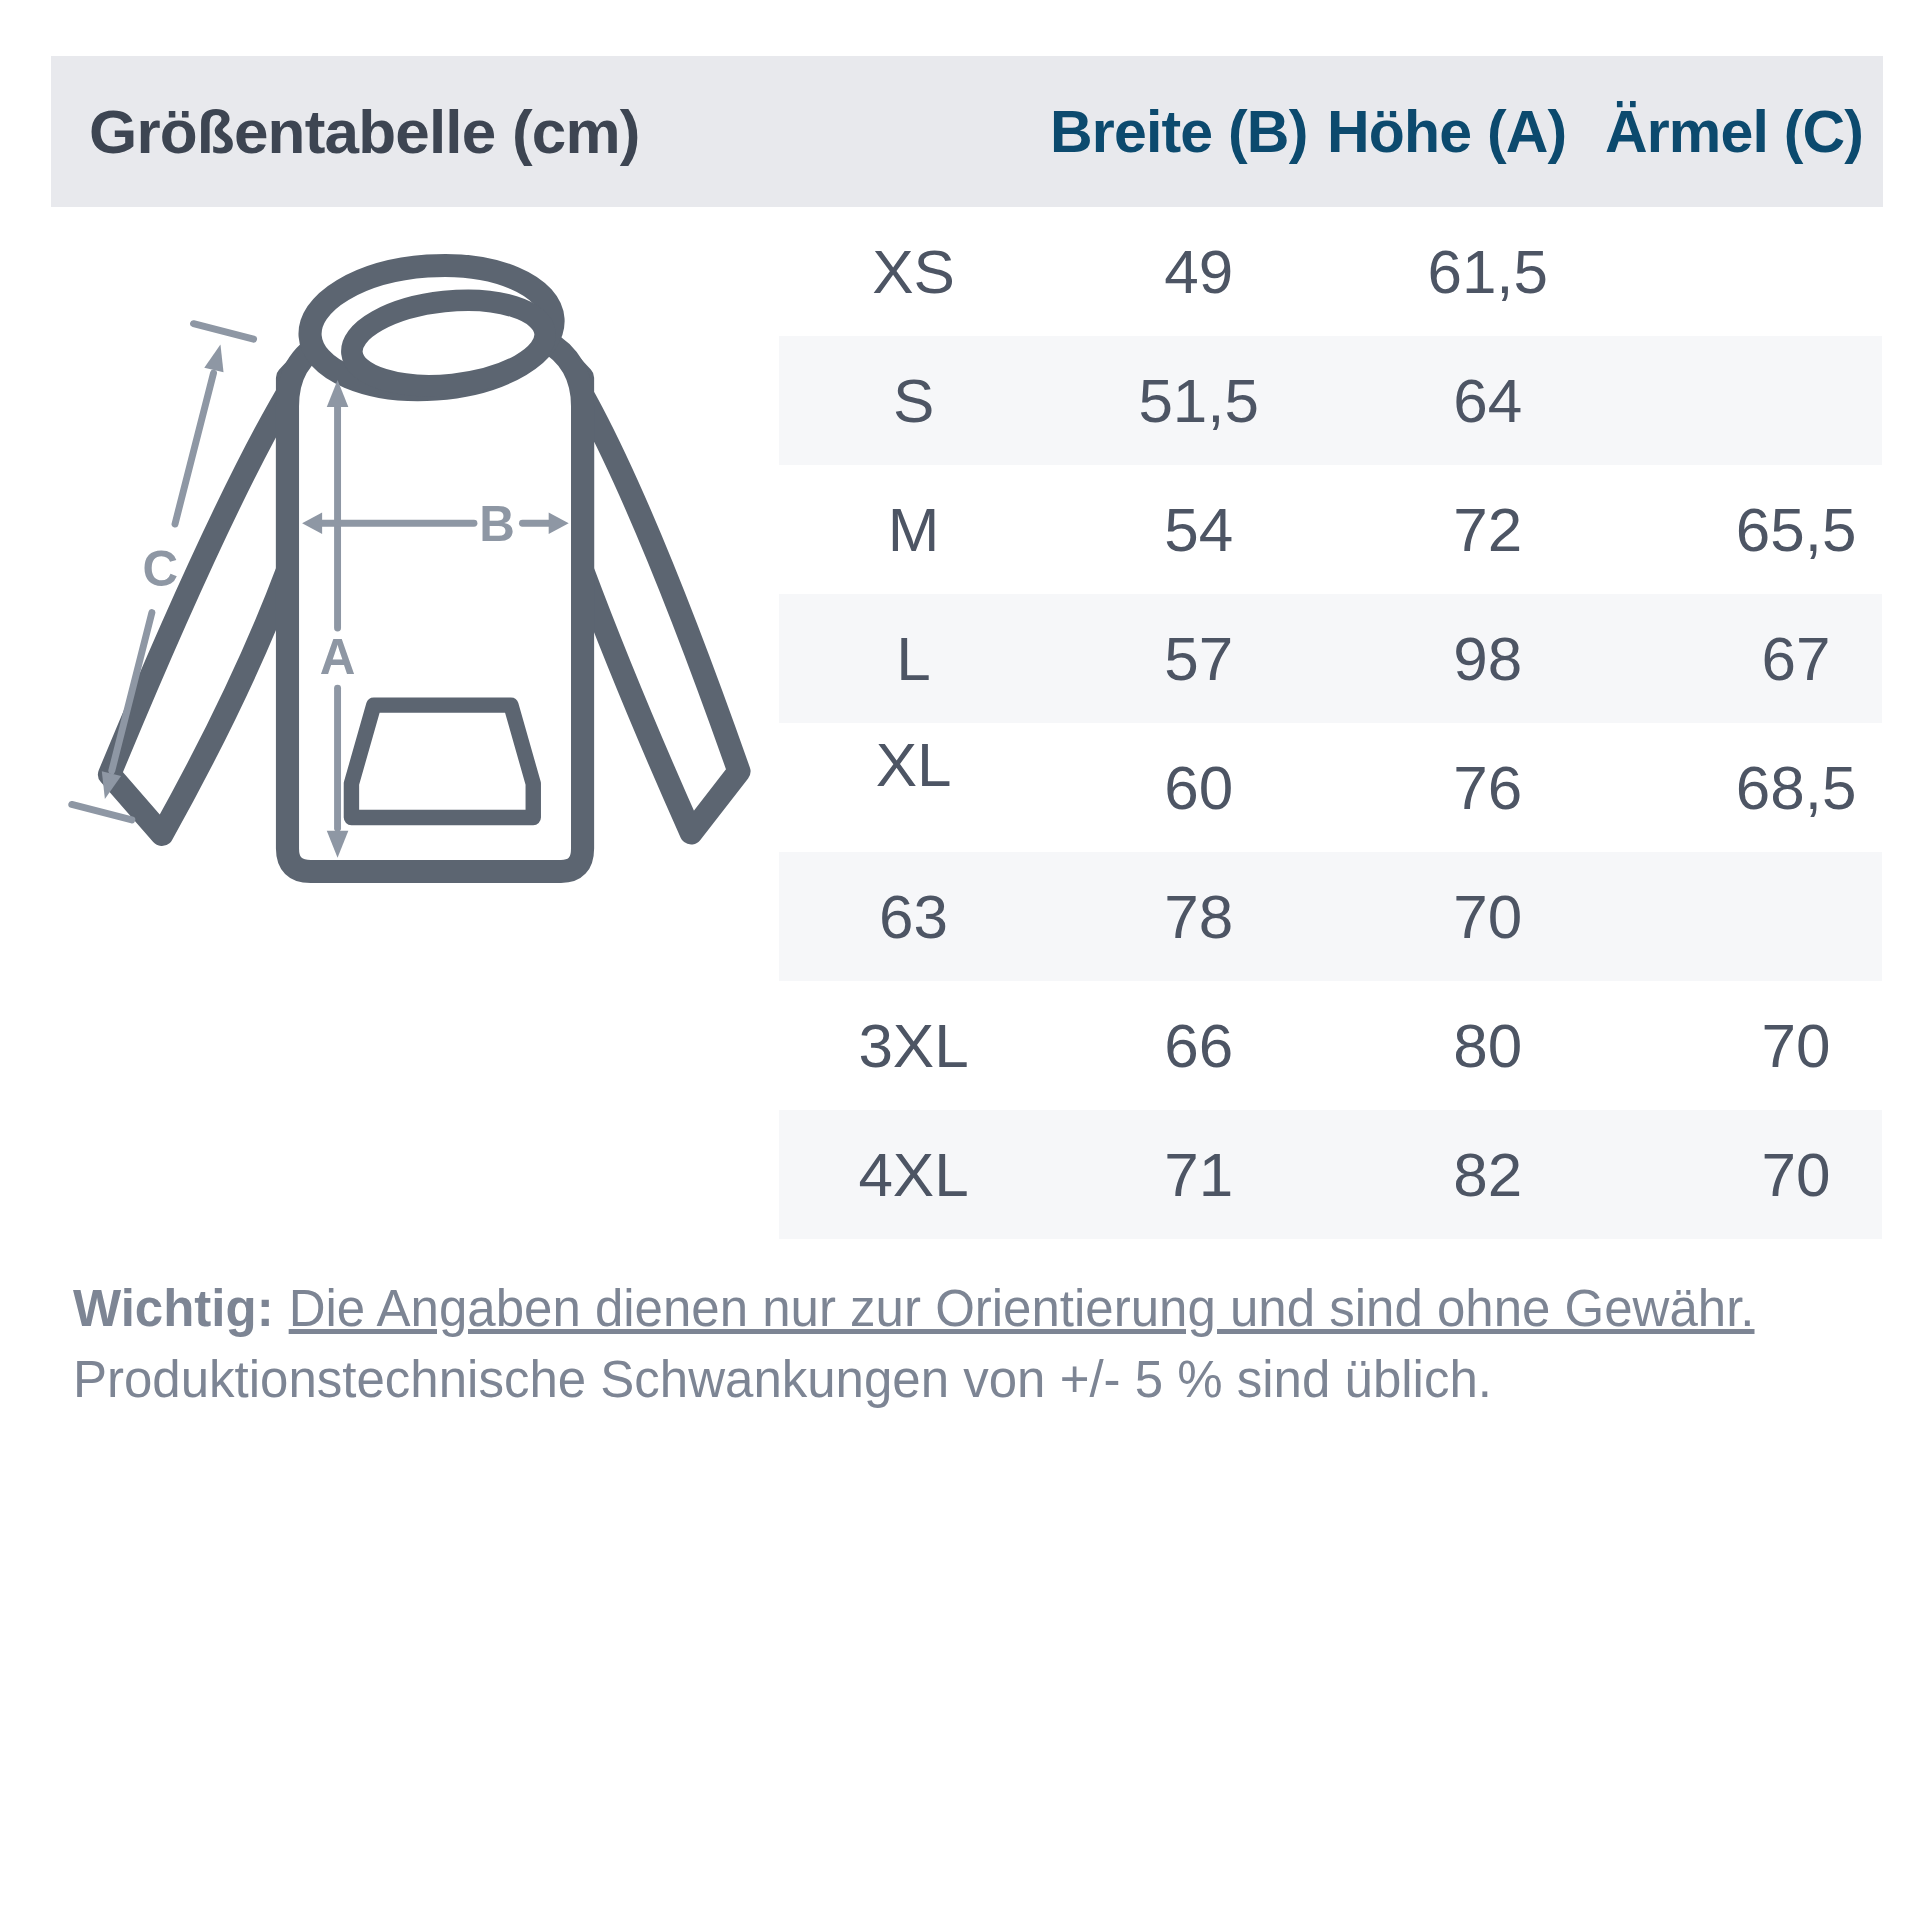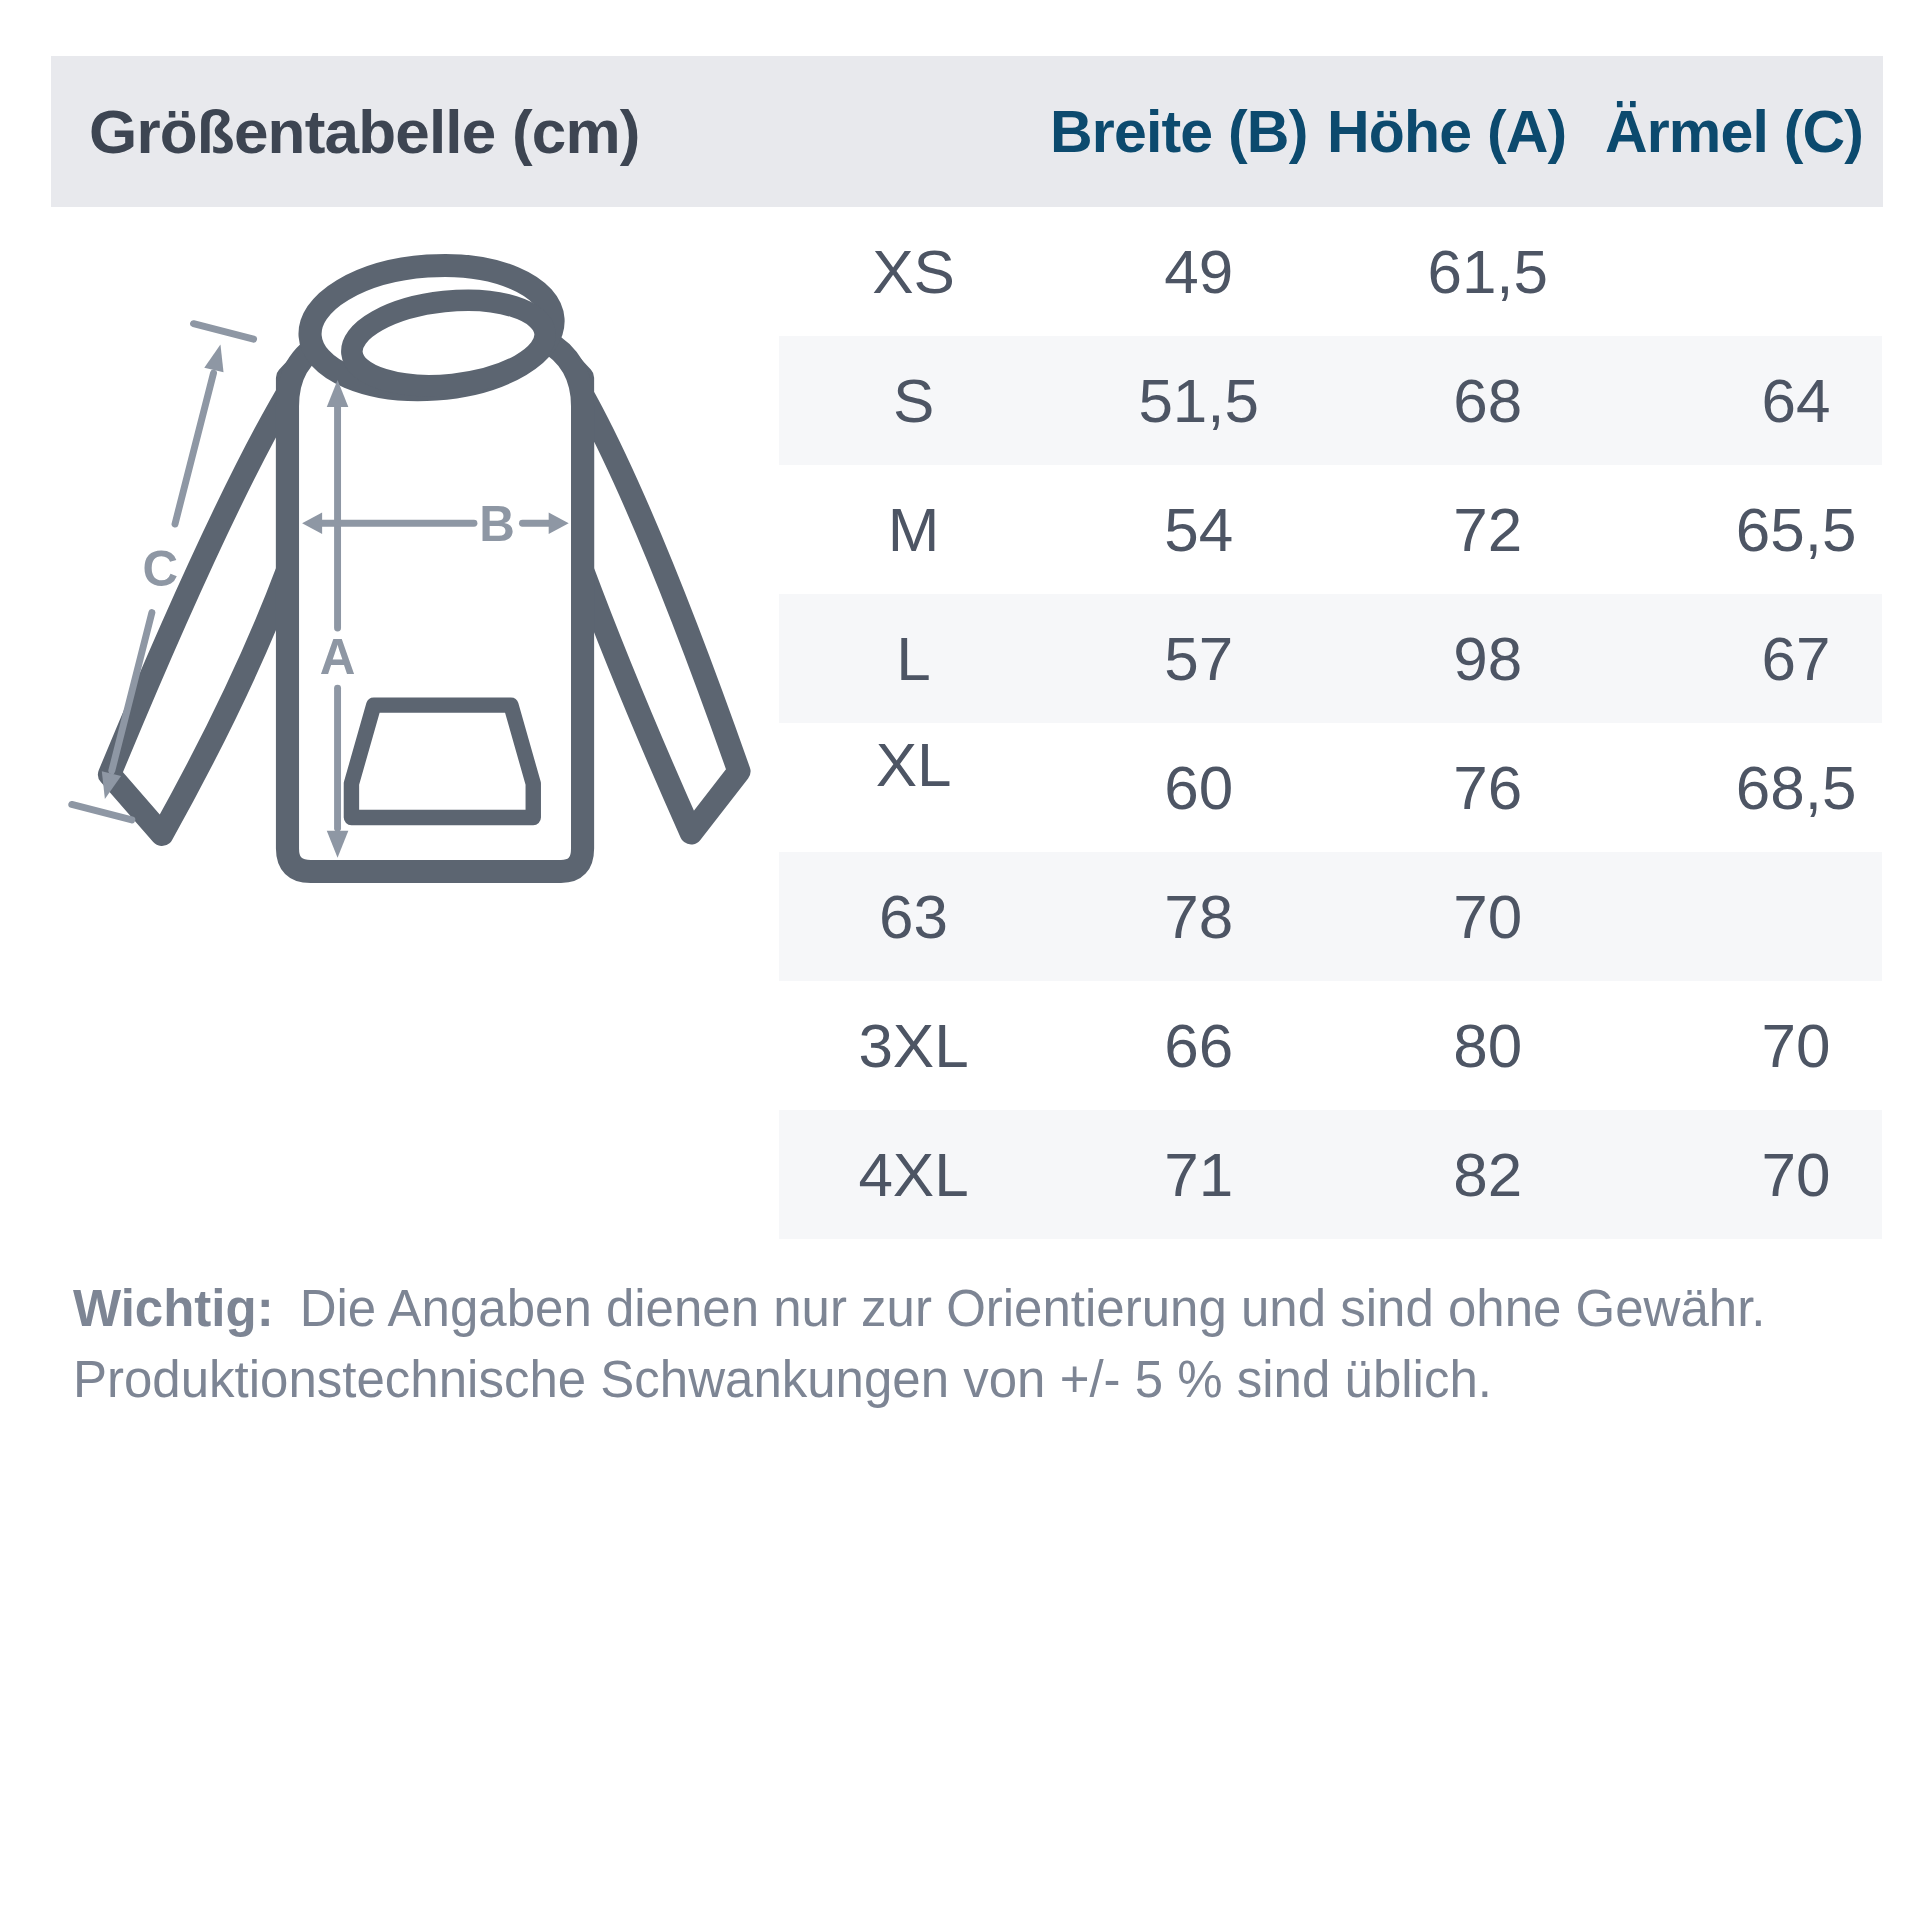--- a/index.html
+++ b/index.html
@@ -24,21 +24,21 @@
   .t-cell { display:flex; align-items:center; justify-content:center;
     font-size:62px; color:#4d5564; }
   
   .t-row:nth-child(5) .t-cell:first-child { transform:translateY(-23px); }
   
   .diagram { position:absolute; left:54px; top:212px; }
   
   .note { position:absolute; left:73px; top:1273px; font-size:51px; color:#7d8594;
     line-height:71px; white-space:nowrap; }
   .note .note-label { font-weight:700; }
-  .note .note-rest { margin-left:26px; }
+  .note .note-rest { margin-left:15px;text-decoration:underline; }
 </style>
 </head>
 <body>
 
 <div class="canvas">
 
   <div class="header-bar">
     <div class="header-title">Größentabelle (cm)</div>
     <div class="header-cols">
       <div class="header-col"></div>
@@ -97,21 +97,20 @@
 
   <div class="size-table">
     <div class="t-row">
       <div class="t-cell">XS</div>
       <div class="t-cell">49</div>
       <div class="t-cell">61,5</div>
     </div>
     <div class="t-row">
       <div class="t-cell">S</div>
       <div class="t-cell">51,5</div>
-      <div class="t-cell">68</div>
       <div class="t-cell">64</div>
     </div>
     <div class="t-row">
       <div class="t-cell">M</div>
       <div class="t-cell">54</div>
       <div class="t-cell">72</div>
       <div class="t-cell">65,5</div>
     </div>
     <div class="t-row">
       <div class="t-cell">L</div>

